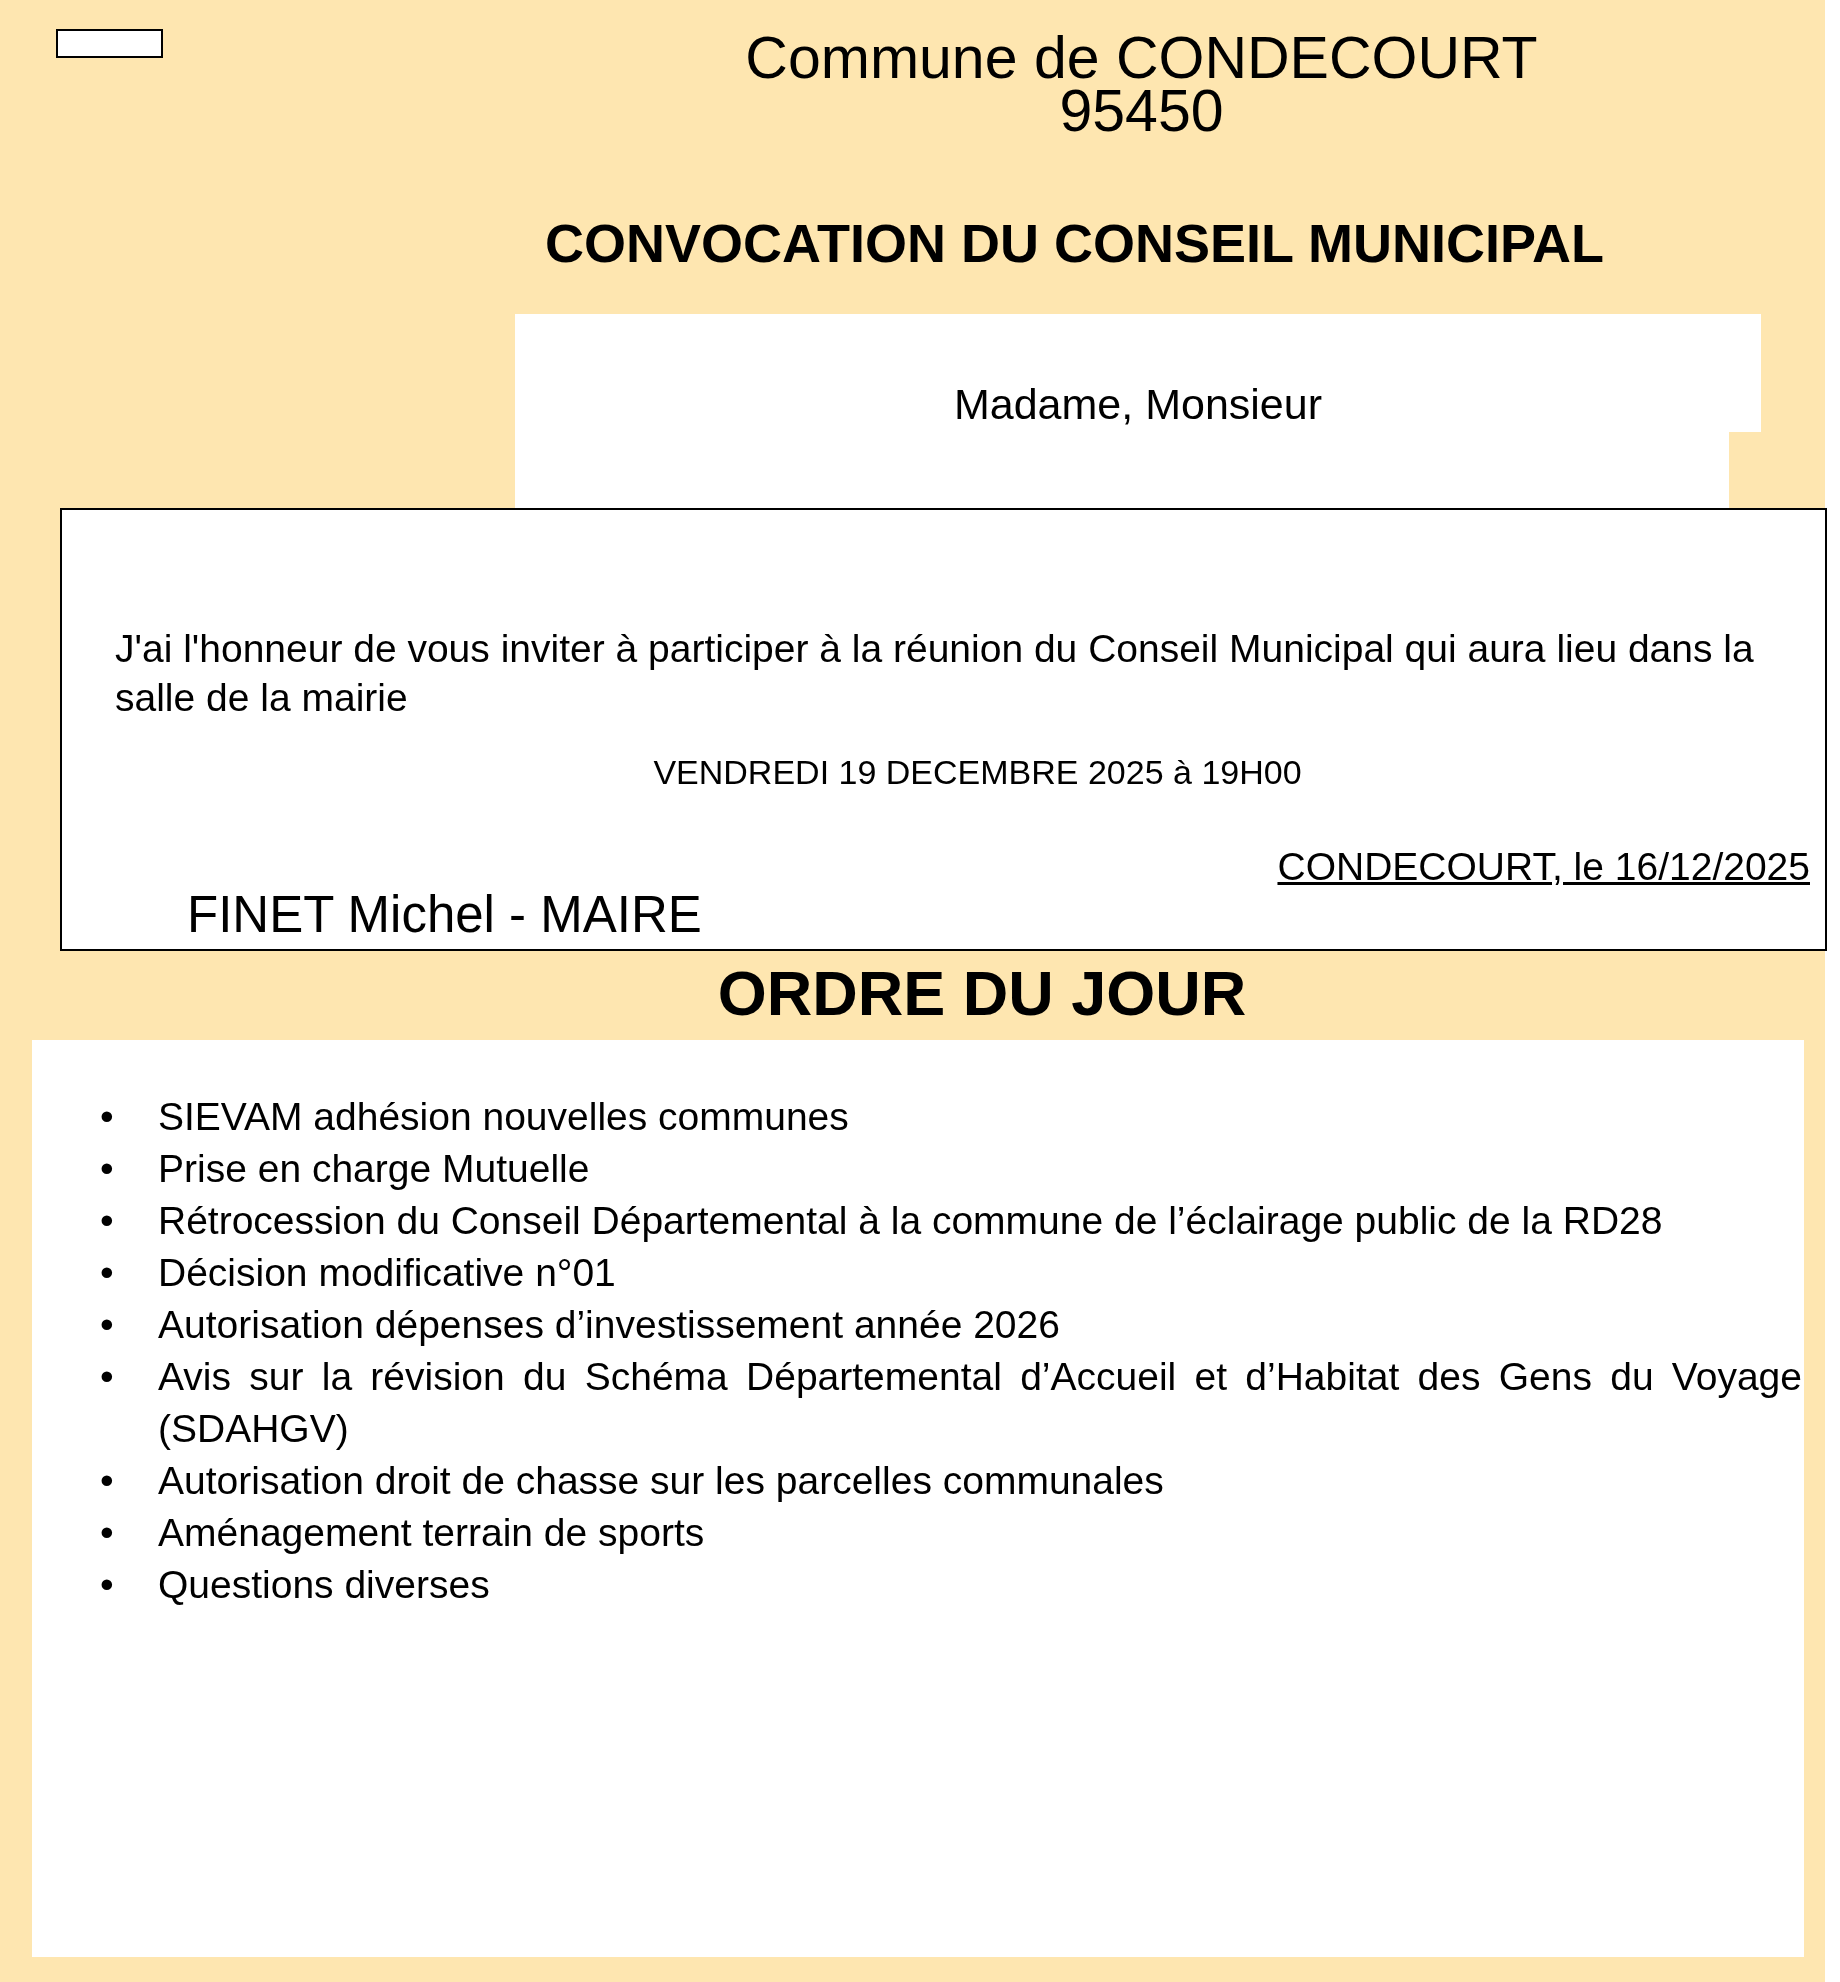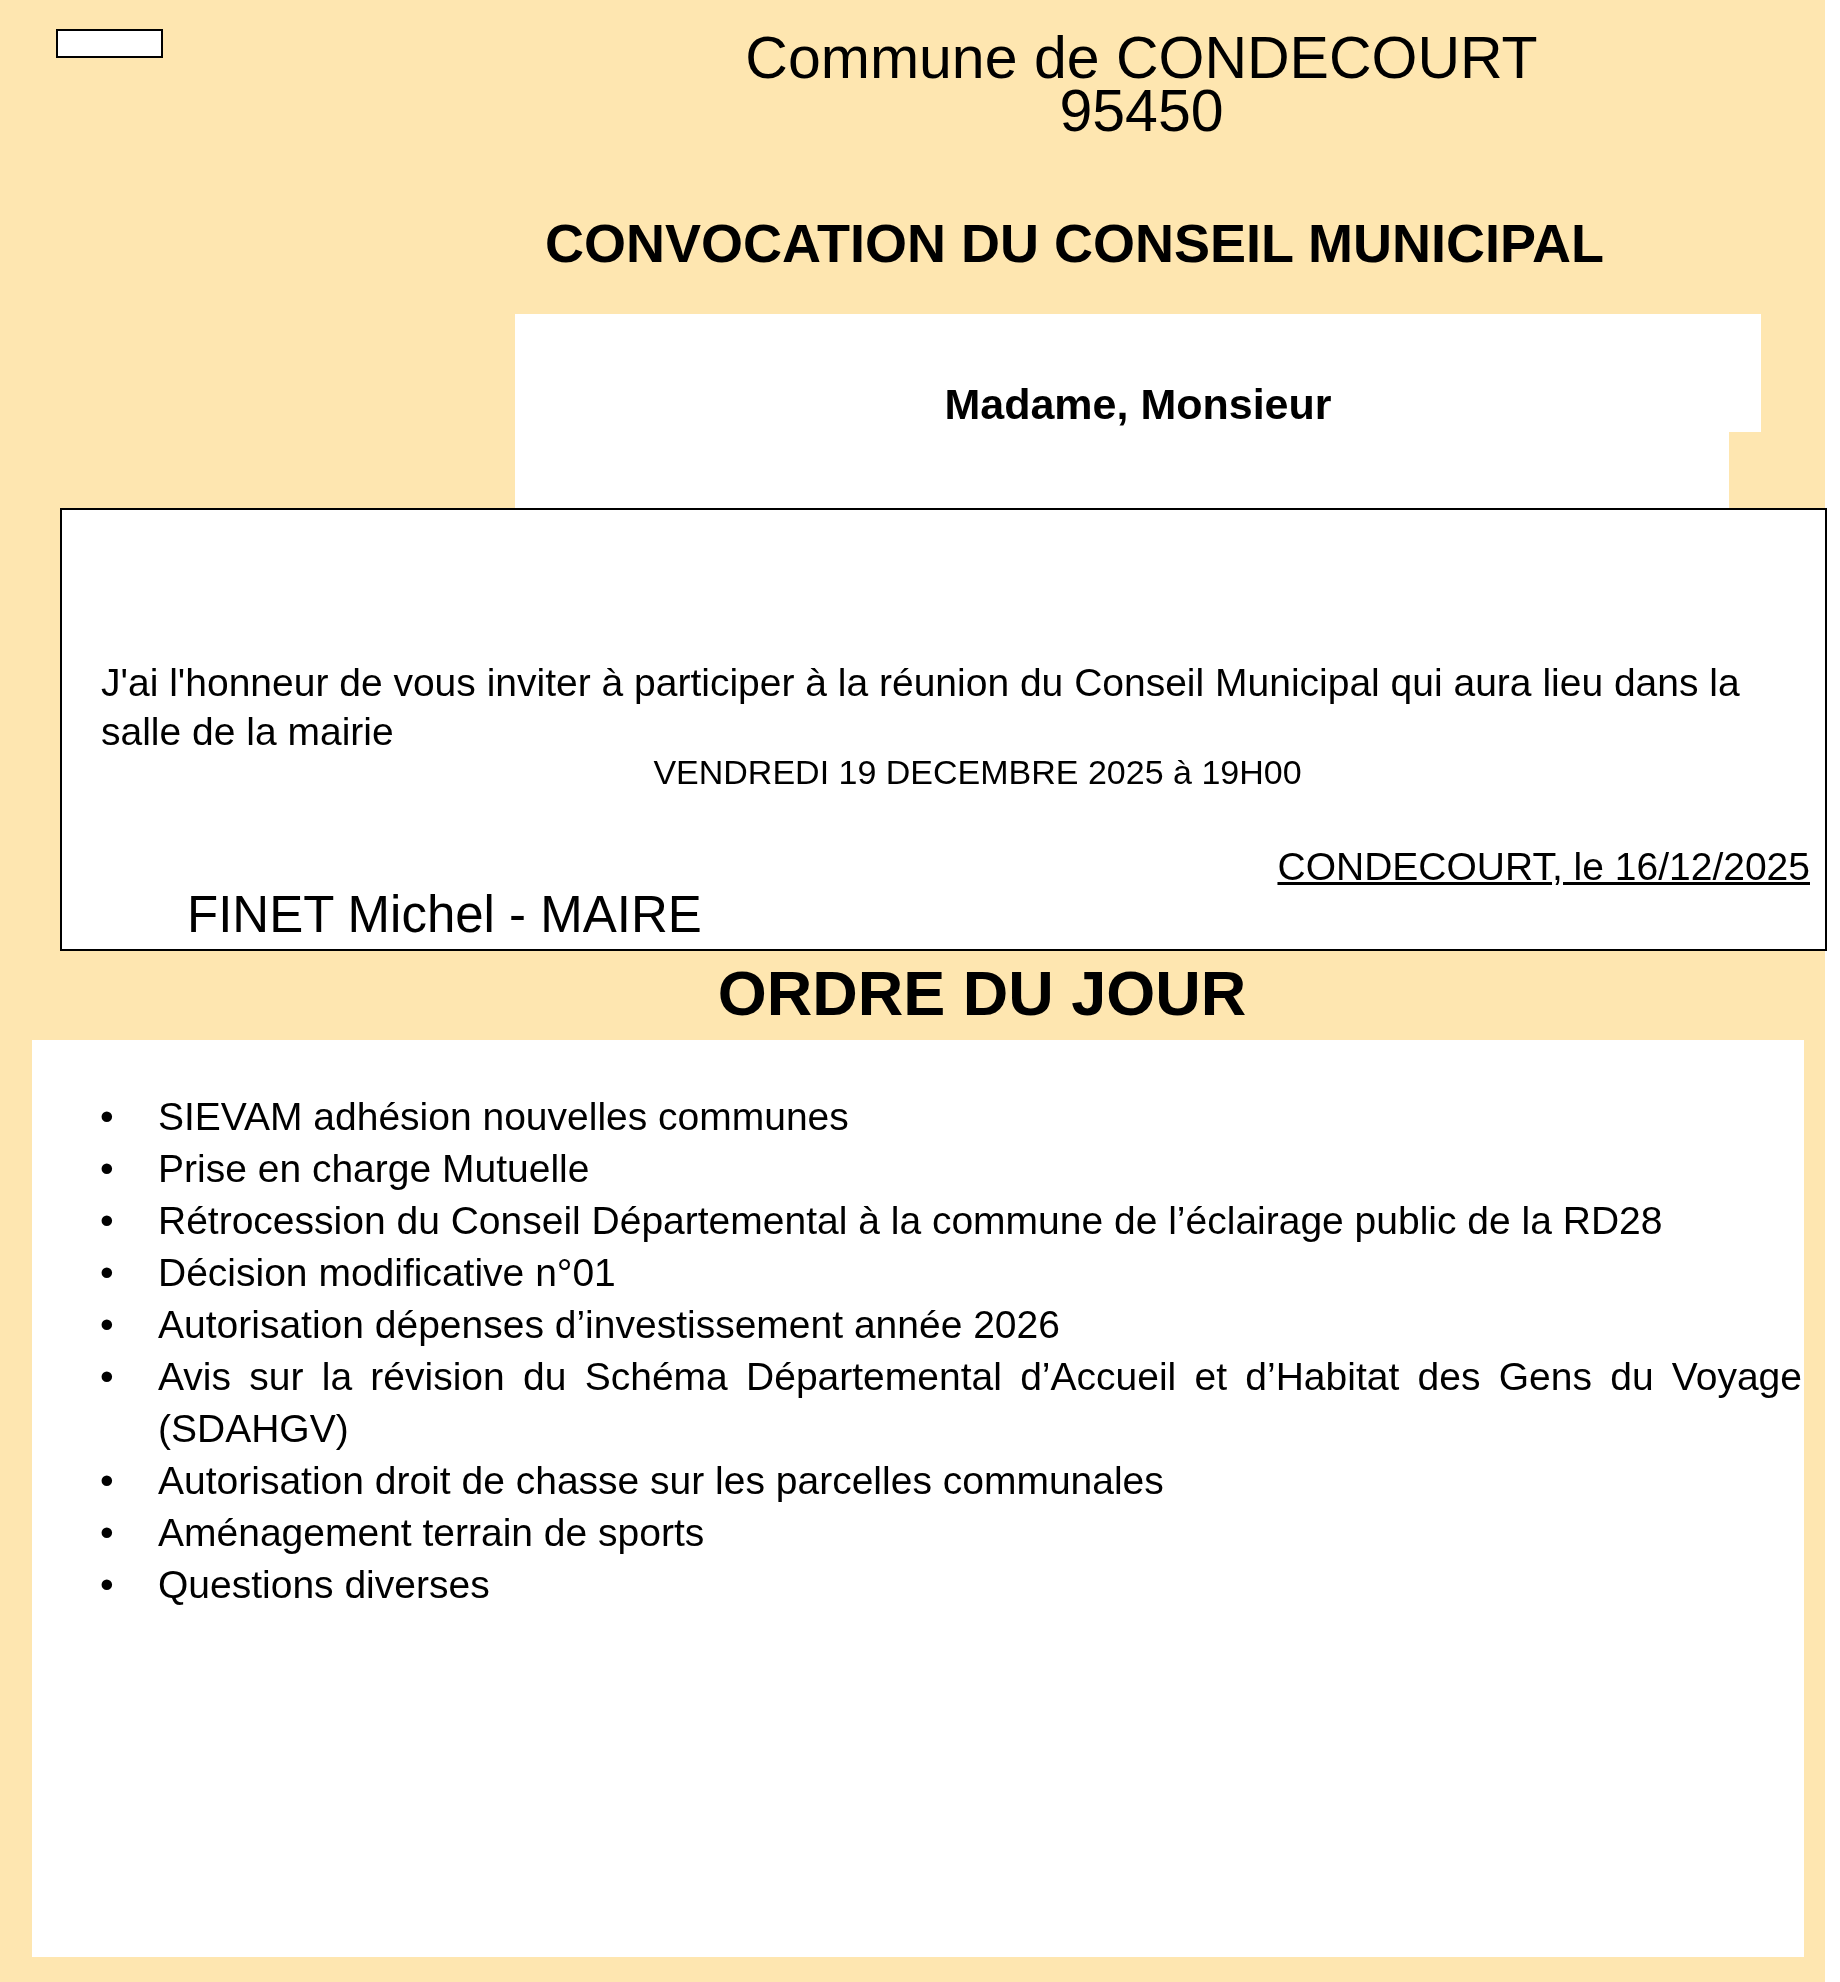--- a/index.html
+++ b/index.html
@@ -27,29 +27,29 @@
     .greeting-box {
       position: absolute; left: 515px; top: 314px; width: 1246px; height: 196px;
       background: #fff;
     }
     .greeting-notch {
       position: absolute; left: 1729px; top: 432px; width: 34px; height: 85px;
       background: #fee6b0;
     }
     .greeting {
       position: absolute; left: 515px; width: 1246px; top: 379px;
-      text-align: center; font-size: 43px; font-weight: bold; line-height: 51px;
+      text-align: center; font-size: 43px; font-weight: normal; line-height: 51px;
     }
     .invite-box {
       position: absolute; left: 60px; top: 508px; width: 1767px; height: 443px;
       background: #fff; border: 2.6px solid #000; box-sizing: border-box;
     }
     .invite-text {
-      position: absolute; left: 101px; top: 624px; width: 1670px;
-      font-size: 39px; line-height: 49px; margin-top: 34px;
+      position: absolute; left: 115px; top: 624px; width: 1670px;
+      font-size: 39px; line-height: 49px;
     }
     .meeting-date {
       position: absolute; left: 60px; width: 1767px; top: 752px;
       text-align: center; font-size: 34px; font-weight: normal; line-height: 41px;
       padding-left: 68px; box-sizing: border-box;
     }
     .sign-place {
       position: absolute; left: 60px; width: 1750px; top: 842px;
       text-align: right; font-size: 39px; line-height: 49px;
       padding-left: 119px; box-sizing: border-box; text-decoration: underline;

